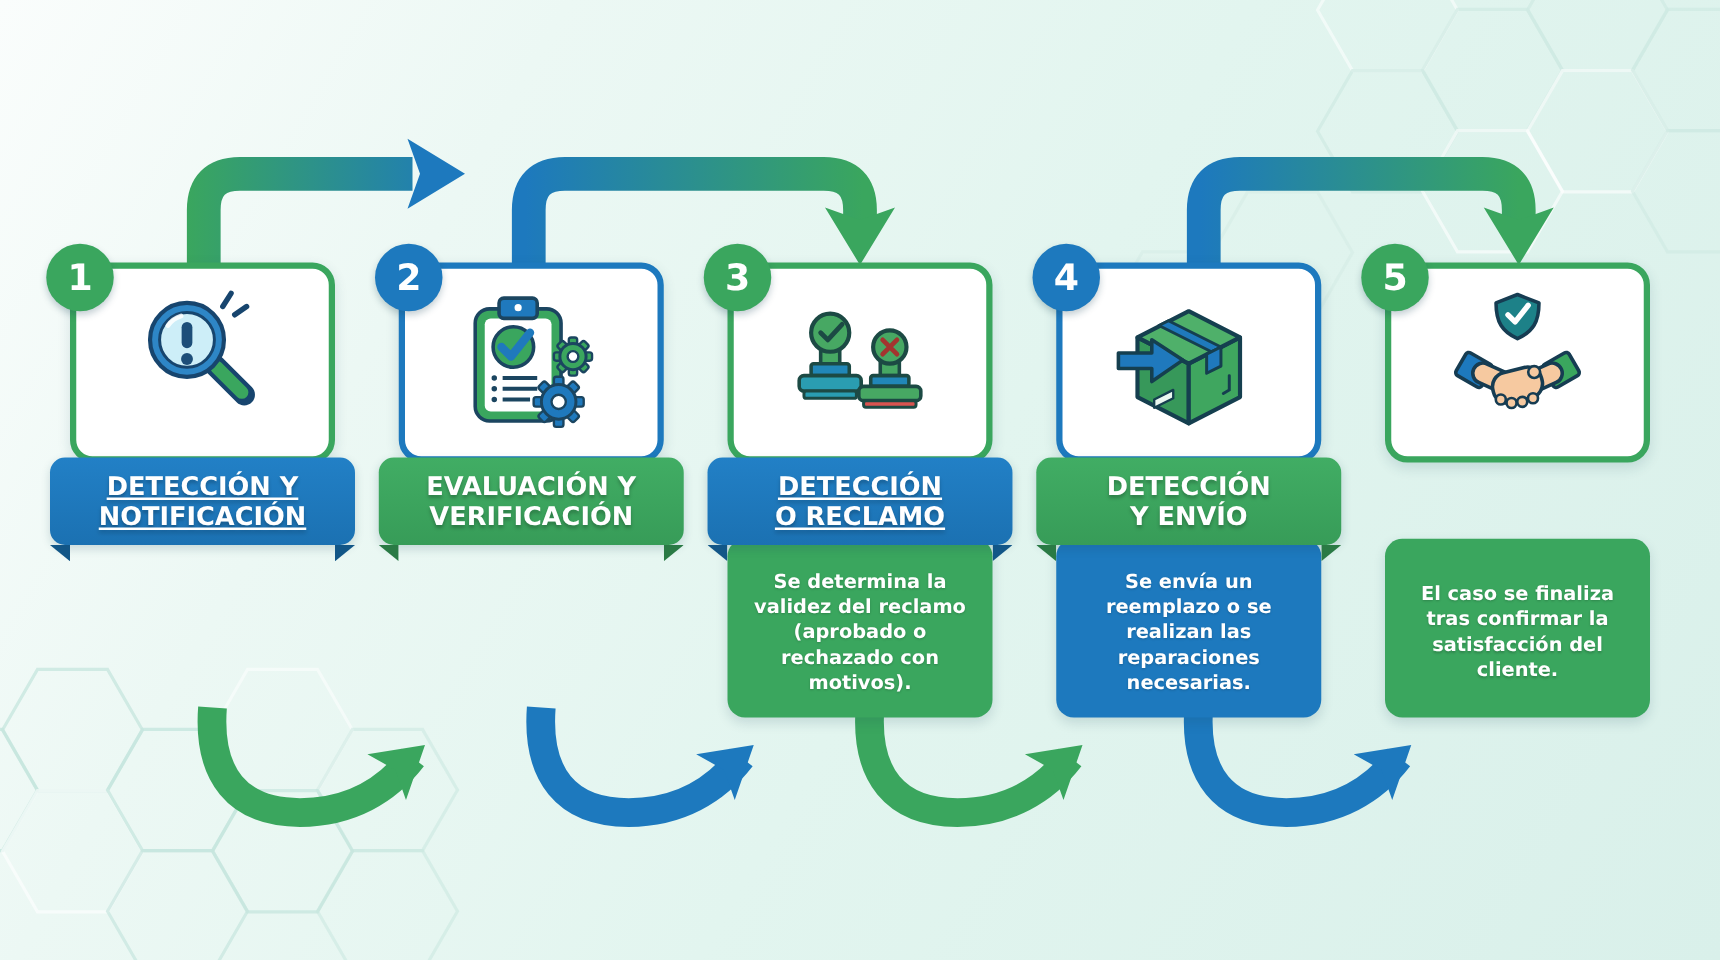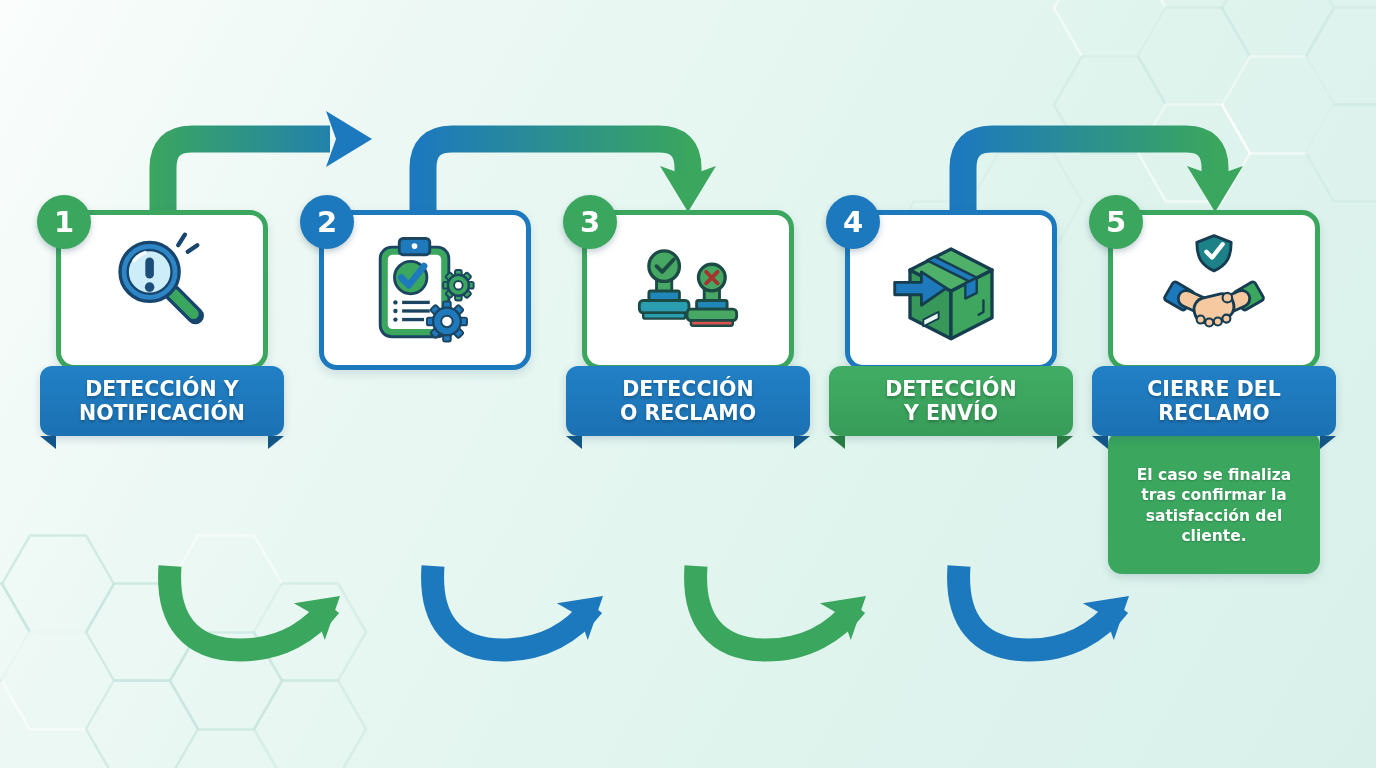--- a/index.html
+++ b/index.html
@@ -27,21 +27,21 @@
   .icon-box.green{border:5px solid #3aa65e;}
   .icon-box.blue{border:5px solid #1d79be;}
   .header{
     position:absolute;left:0;top:171px;width:244px;height:70px;box-sizing:border-box;
     border-radius:12px;z-index:4;display:flex;flex-direction:column;
     align-items:center;justify-content:center;
     color:#fff;font-weight:bold;font-size:20.5px;line-height:1.18;text-align:center;
     text-shadow:0 2px 3px rgba(0,0,0,.25);
     box-shadow:0 3px 8px rgba(20,70,90,.18);
   }
-  .header.blue{background:linear-gradient(180deg,#2280c6 0%,#1b71b2 100%);}
+  .header.blue{background:linear-gradient(180deg,#2280c6 0%,#1b71b2 100%);text-decoration:underline;}
   .header.green{background:linear-gradient(180deg,#41ad64 0%,#379c58 100%);}
   .fold{position:absolute;top:100%;width:16px;height:13px;}
   .fold.left{left:0;clip-path:polygon(0 0,100% 0,100% 100%);}
   .fold.right{right:0;clip-path:polygon(0 0,100% 0,0 100%);}
   .fold.dkblue{background:#125687;}
   .fold.dkgreen{background:#2a7a45;}
   .body-box{
     position:absolute;left:16px;top:236px;width:212px;height:143px;box-sizing:border-box;
     border-radius:14px;z-index:2;padding:16px 12px 10px 12px;
     display:flex;align-items:center;justify-content:center;
@@ -204,20 +204,26 @@
           <rect x="-4" y="-21" width="8" height="9" rx="2" transform="rotate(180)"></rect>
           <rect x="-4" y="-21" width="8" height="9" rx="2" transform="rotate(225)"></rect>
           <rect x="-4" y="-21" width="8" height="9" rx="2" transform="rotate(270)"></rect>
           <rect x="-4" y="-21" width="8" height="9" rx="2" transform="rotate(315)"></rect>
         </g>
         <circle r="14.5" fill="#1f79bd" stroke="#1b4560" stroke-width="2.5"></circle>
         <circle r="6" fill="#ffffff" stroke="#1b4560" stroke-width="2"></circle>
       </g>
     </svg>
   </div>
+  <div class="header green">
+    <div>EVALUACIÓN Y</div>
+    <div>VERIFICACIÓN</div>
+    <div class="fold left dkgreen"></div>
+    <div class="fold right dkgreen"></div>
+  </div>
 </div>
 
 <div class="card" style="left:566px">
   <div class="badge green">3</div>
   <div class="icon-box green">
     <svg width="124" height="124" viewBox="0 0 130 130">
       <g transform="translate(8,12)">
         <rect x="24" y="42" width="16" height="14" fill="#47a863" stroke="#1c4a44" stroke-width="3"></rect>
         <circle cx="32" cy="28" r="16" fill="#47a863" stroke="#1c4a44" stroke-width="3.5"></circle>
         <path d="M24 28 L30 34 L42 21" fill="none" stroke="#1c4a44" stroke-width="4" stroke-linecap="round" stroke-linejoin="round"></path>
@@ -233,20 +239,23 @@
         <rect x="2" y="57" width="52" height="12" rx="4" fill="#47a863" stroke="#1c4a44" stroke-width="3"></rect>
         <rect x="6" y="69" width="44" height="5.5" rx="2" fill="#d85450" stroke="#1c4a44" stroke-width="2.5"></rect>
       </g>
     </svg>
   </div>
   <div class="header blue">
     <div>DETECCIÓN</div>
     <div>O RECLAMO</div>
     <div class="fold left dkblue"></div>
     <div class="fold right dkblue"></div>
+  </div>
+  <div class="body-box green">
+    <span>Se determina la validez del reclamo (aprobado o rechazado con motivos).</span>
   </div>
 </div>
 
 <div class="card" style="left:829px">
   <div class="badge blue">4</div>
   <div class="icon-box blue">
     <svg width="124" height="124" viewBox="0 0 130 130">
       <polygon points="22,44 65,66 65,116 22,94" fill="#37985a" stroke="#153f4f" stroke-width="3.5" stroke-linejoin="round"></polygon>
       <polygon points="108,44 65,66 65,116 108,94" fill="#3fa65f" stroke="#153f4f" stroke-width="3.5" stroke-linejoin="round"></polygon>
       <polygon points="65,22 108,44 65,66 22,44" fill="#4fb06a" stroke="#153f4f" stroke-width="3.5" stroke-linejoin="round"></polygon>
@@ -255,20 +264,23 @@
       <polygon points="36,96 52,88 52,95 36,103" fill="#eaf7f0" stroke="#153f4f" stroke-width="2" stroke-linejoin="round"></polygon>
       <polyline points="99,76 99,88 94,91" fill="none" stroke="#153f4f" stroke-width="2.5" stroke-linecap="round"></polyline>
       <path d="M6 57 L34 57 L34 46 L60 63 L34 81 L34 70 L6 70 Z" fill="#1f79bd" stroke="#153f4f" stroke-width="3" stroke-linejoin="round"></path>
     </svg>
   </div>
   <div class="header green">
     <div>DETECCIÓN</div>
     <div>Y ENVÍO</div>
     <div class="fold left dkgreen"></div>
     <div class="fold right dkgreen"></div>
+  </div>
+  <div class="body-box blue">
+    <span>Se envía un reemplazo o se realizan las reparaciones necesarias.</span>
   </div>
 </div>
 
 <div class="card" style="left:1092px">
   <div class="badge green">5</div>
   <div class="icon-box green">
     <svg width="124" height="124" viewBox="0 0 130 130">
       <path d="M65 8 L83 15 C83 31 78 39 65 45 C52 39 47 31 47 15 Z" fill="#1d8188" stroke="#163c52" stroke-width="3" stroke-linejoin="round"></path>
       <path d="M57 25 L63 31 L74 17" fill="none" stroke="#ffffff" stroke-width="4.5" stroke-linecap="round" stroke-linejoin="round"></path>
       <rect x="16" y="60" width="25" height="22" rx="3" transform="rotate(30 28 71)" fill="#1d79be" stroke="#163c52" stroke-width="3"></rect>
@@ -280,22 +292,16 @@
       <g transform="translate(65,84) rotate(-14)">
         <rect x="-21" y="-13" width="42" height="26" rx="12" fill="#f6c9a0" stroke="#163c52" stroke-width="3"></rect>
       </g>
       <circle cx="51" cy="96" r="4.2" fill="#f6c9a0" stroke="#163c52" stroke-width="2.2"></circle>
       <circle cx="60" cy="99" r="4.2" fill="#f6c9a0" stroke="#163c52" stroke-width="2.2"></circle>
       <circle cx="69" cy="98" r="4.2" fill="#f6c9a0" stroke="#163c52" stroke-width="2.2"></circle>
       <circle cx="78" cy="95" r="4.2" fill="#f6c9a0" stroke="#163c52" stroke-width="2.2"></circle>
       <circle cx="79" cy="73" r="5" fill="#f6c9a0" stroke="#163c52" stroke-width="2.2"></circle>
     </svg>
   </div>
-  <div class="header blue">
-    <div>CIERRE DEL</div>
-    <div>RECLAMO</div>
-    <div class="fold left dkblue"></div>
-    <div class="fold right dkblue"></div>
-  </div>
   <div class="body-box green">
     <span>El caso se finaliza tras confirmar la satisfacción del cliente.</span>
   </div>
 </div>
 
 </body></html>

